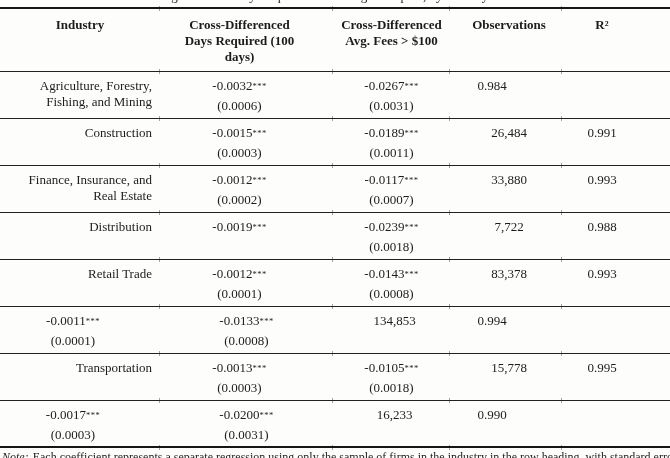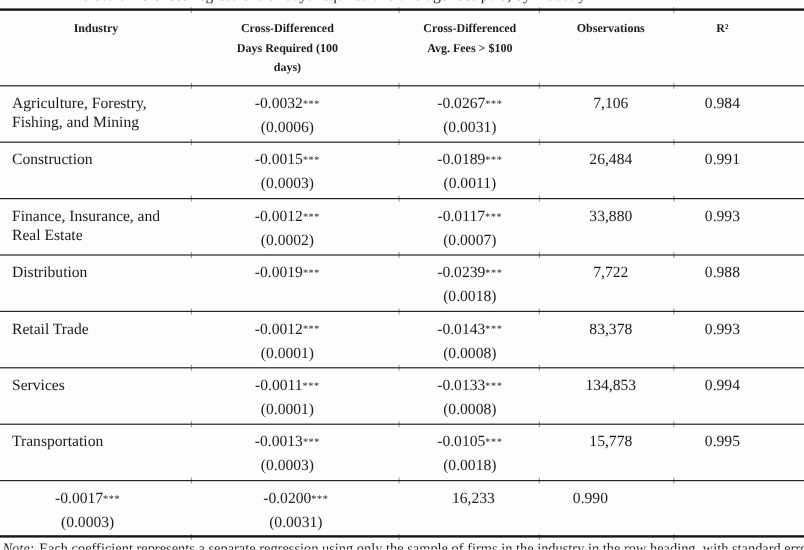--- a/index.html
+++ b/index.html
@@ -31,30 +31,30 @@
     background-position: 159px 0, 332px 0, 449px 0, 561px 0;
   }
   .rule .line { position: absolute; left: 0; right: 0; top: 1.7px; height: 1.5px; background: #222; }
   .rule.thick .line { top: 1.2px; height: 2.3px; background: #161616; }
 
   .grid-cols {
     display: grid;
     grid-template-columns: 160px 173px 117px 112px 108px;
   }
 
-  .header { height: 58px; font-weight: bold; font-size: 10px; text-align: center; }
+  .header { height: 58px; font-weight: bold; font-size: 13px; text-align: center; }
   .header .hcell { padding-top: 6px; line-height: 16px; }
   .header .hcell.c2, .row .cell.c2 { padding-right: 14px; }
   .header .hcell.c4 { padding-left: 6px; }
   .header .hcell.c5 { padding-right: 28px; }
 
   .row { height: 42px; font-size: 13px; }
   .row .cell { text-align: center; padding-top: 4px; }
   .row .cell.industry {
-    text-align: left; padding: 4px 8px 0 10px; line-height: 15.5px; font-family: Liberation Serif, serif;
+    text-align: right; padding: 4px 8px 0 10px; line-height: 15.5px; font-family: Liberation Serif, serif;
   }
   .row .val { line-height: 15px; white-space: nowrap; }
   .row .se { margin-top: 6px; line-height: 14px; }
   .stars {
     font-size: 8.5px; vertical-align: top; position: relative; top: 0.5px;
     letter-spacing: 0.5px;
   }
   .row .cell.obs { padding-left: 6px; }
   .row .cell.r2 { padding-right: 28px; }
 
@@ -99,21 +99,20 @@
   <div class="row grid-cols">
     <div class="cell industry">Agriculture, Forestry, Fishing, and Mining</div>
     <div class="cell c2">
       <div class="val"><span>-0.0032</span><span class="stars">***</span></div>
       <div class="se">(0.0006)</div>
     </div>
     <div class="cell c3">
       <div class="val"><span>-0.0267</span><span class="stars">***</span></div>
       <div class="se">(0.0031)</div>
     </div>
-    <div class="cell obs">7,106</div>
     <div class="cell r2">0.984</div>
   </div>
   <div class="rule">
       <div class="line"></div>
     </div>
 
   <div class="row grid-cols">
     <div class="cell industry">Construction</div>
     <div class="cell c2">
       <div class="val"><span>-0.0015</span><span class="stars">***</span></div>
@@ -174,21 +173,20 @@
       <div class="se">(0.0008)</div>
     </div>
     <div class="cell obs">83,378</div>
     <div class="cell r2">0.993</div>
   </div>
   <div class="rule">
       <div class="line"></div>
     </div>
 
   <div class="row grid-cols">
-    <div class="cell industry">Services</div>
     <div class="cell c2">
       <div class="val"><span>-0.0011</span><span class="stars">***</span></div>
       <div class="se">(0.0001)</div>
     </div>
     <div class="cell c3">
       <div class="val"><span>-0.0133</span><span class="stars">***</span></div>
       <div class="se">(0.0008)</div>
     </div>
     <div class="cell obs">134,853</div>
     <div class="cell r2">0.994</div>

